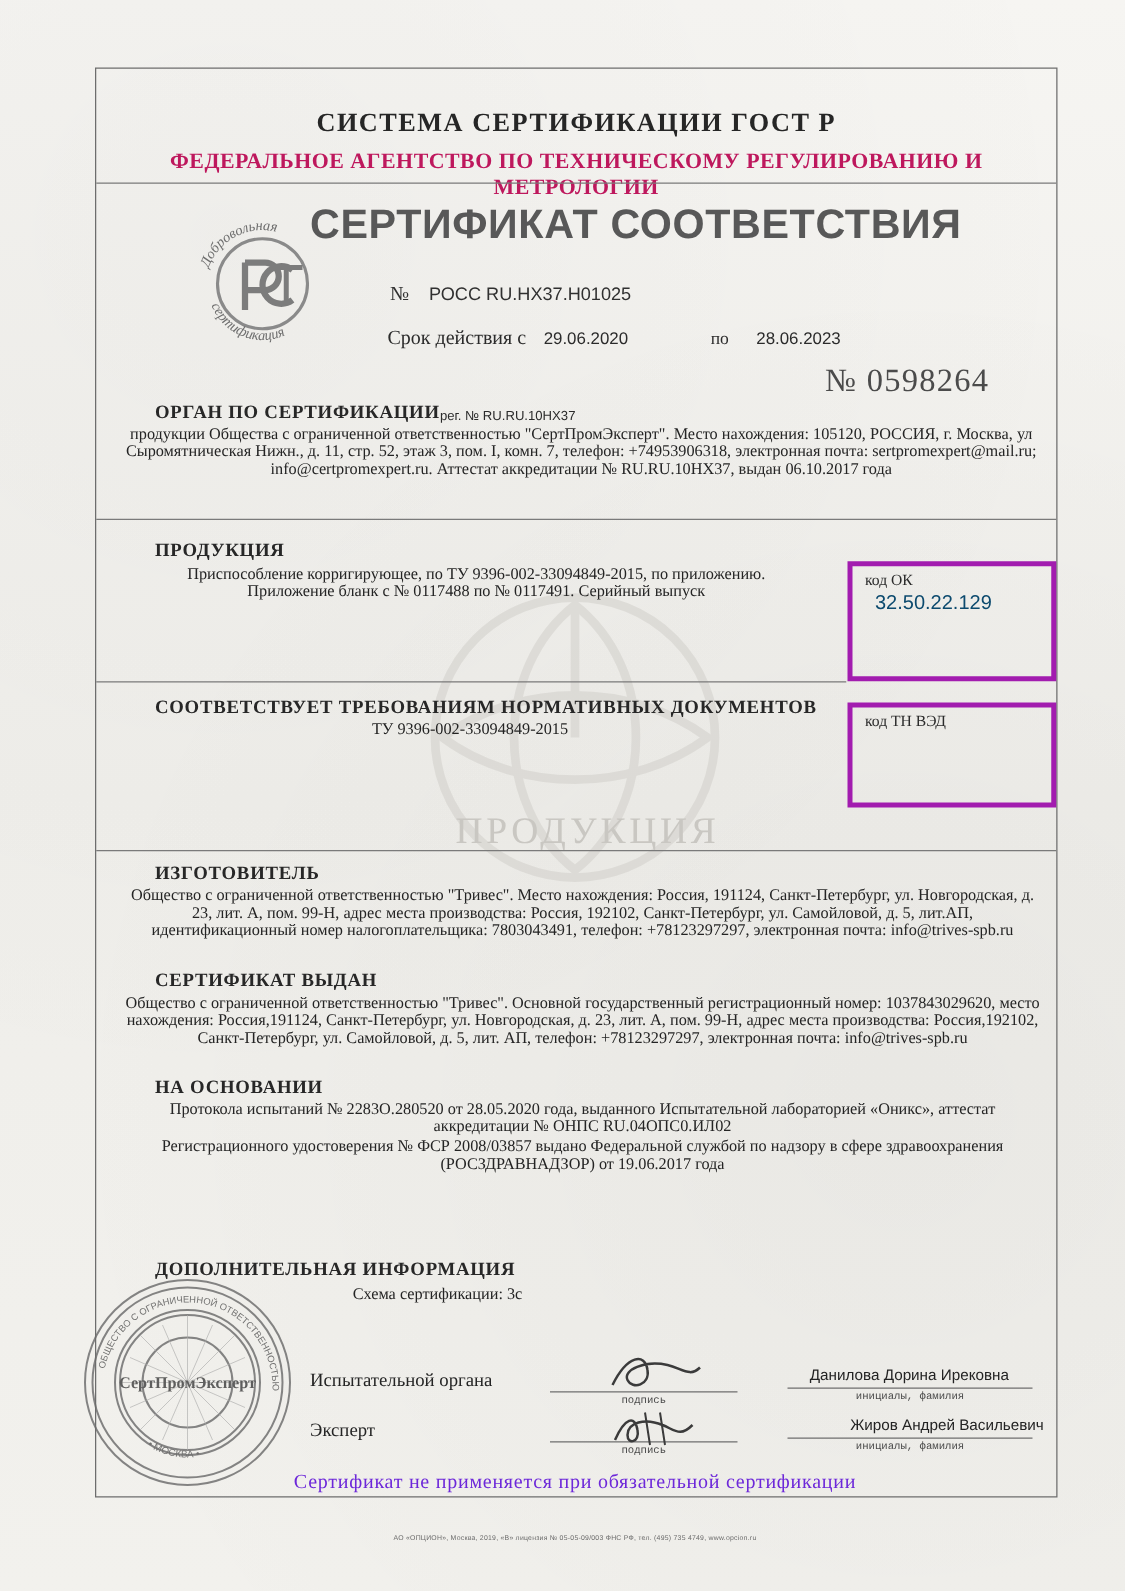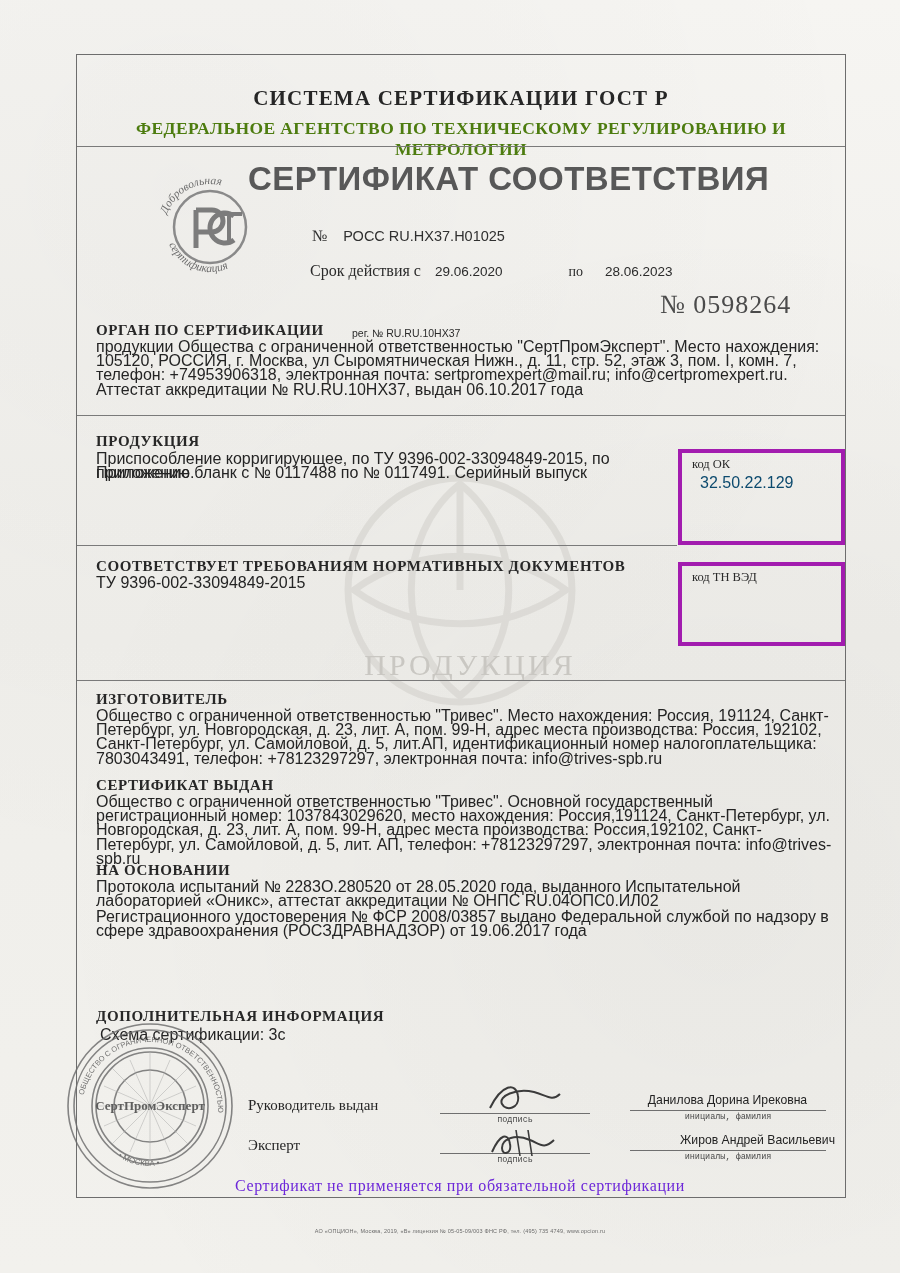--- a/index.html
+++ b/index.html
@@ -51,21 +51,21 @@
     letter-spacing: 1.2px;
     color: #262626;
   }
   .hdr2 {
     left: 82px; top: 118px; width: 758px;
     text-align: center;
     font-family: "Liberation Serif", serif;
     font-size: 17.5px;
     font-weight: bold;
     letter-spacing: 0.4px;
-    color: #4d7c0f;
+    color: #be185d;
   }
   .bigtitle {
     left: 248px; top: 160px; width: 600px;
     font-family: "Liberation Sans", sans-serif;
     font-size: 33px;
     font-weight: bold;
     letter-spacing: 0.5px;
     color: #585858;
     text-align: left;
   }
@@ -94,26 +94,28 @@
     color: #4b4b4b;
     letter-spacing: 1px;
   }
   
   .sect-title {
     font-family: "Liberation Serif", serif;
     font-weight: bold;
     font-size: 15px;
     letter-spacing: 0.6px;
     color: #272727;
+    margin-left: 28px;
   }
   .body-text {
-    font-family: Liberation Sans, sans-serif;
-    font-size: 16px;
+    font-family: Liberation Serif, serif;
+    font-size: 13px;
     line-height: 14.2px;
     color: #242424;
+    text-align: center;
   }
   .reg-small {
     font-family: "Liberation Sans", sans-serif;
     font-size: 10.5px;
     color: #2b2b2b;
   }
   
   .rule {
     position: absolute;
     left: 77px;
@@ -326,21 +328,21 @@
     <path id="stampArcBot" d="M26 86 A60 60 0 0 0 146 86" fill="none"></path>
     <text font-family="Liberation Sans, sans-serif" font-size="7.5" fill="#555">
       <textPath href="#stampArcTop" startOffset="7%">ОБЩЕСТВО С ОГРАНИЧЕННОЙ ОТВЕТСТВЕННОСТЬЮ</textPath>
     </text>
     <text font-family="Liberation Sans, sans-serif" font-size="8" fill="#555">
       <textPath href="#stampArcBot" startOffset="32%">• МОСКВА •</textPath>
     </text>
     <text x="86" y="90" text-anchor="middle" font-family="Liberation Serif, serif" font-size="13" font-weight="bold" fill="#3f3f3f">СертПромЭксперт</text>
   </svg>
 
-  <div class="ct sig-label" style="left:248px; top:1097px;">Руководитель выдан</div>
+  <div class="ct sig-label" style="left:248px; top:1097px;">Испытательной органа</div>
   <div class="sig-line" style="left:440px; top:1113px; width:150px;"></div>
   <div class="sig-caption" style="left:440px; top:1115px; width:150px;">подпись</div>
   <div class="sig-name" style="left:620px; top:1093px; width:215px;">Данилова Дорина Ирековна</div>
   <div class="sig-line" style="left:630px; top:1110px; width:196px;"></div>
   <div class="sig-caption" style="left:630px; top:1112px; width:196px;">инициалы, фамилия</div>
 
   <div class="ct sig-label" style="left:248px; top:1137px;">Эксперт</div>
   <div class="sig-line" style="left:440px; top:1153px; width:150px;"></div>
   <div class="sig-caption" style="left:440px; top:1155px; width:150px;">подпись</div>
   <div class="sig-name" style="left:620px; top:1133px; width:215px;text-align:right;">Жиров Андрей Васильевич</div>

